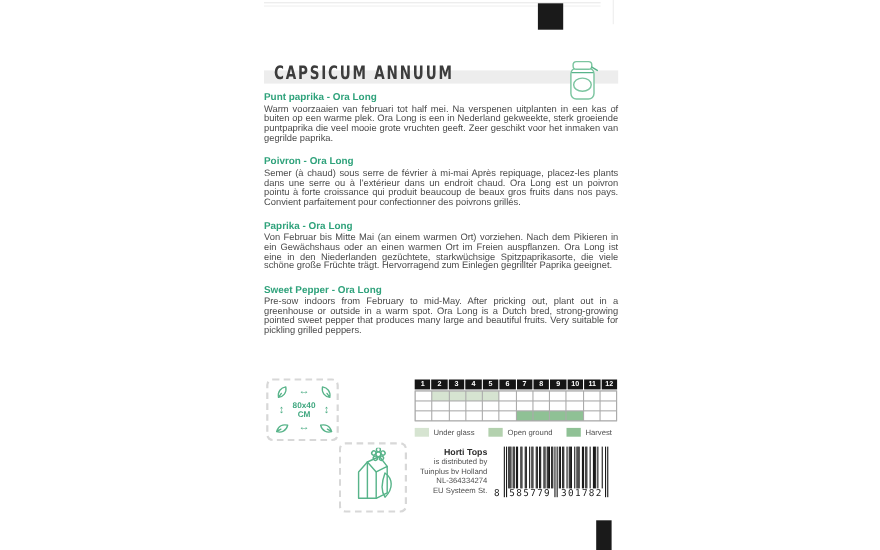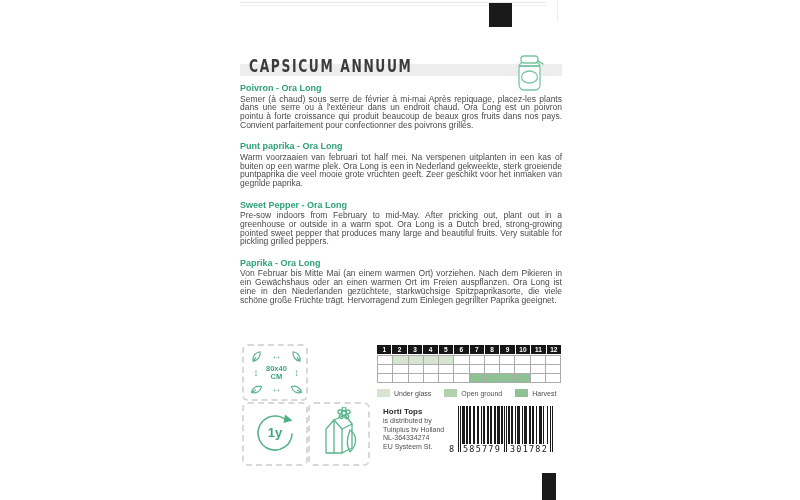--- a/index.html
+++ b/index.html
@@ -59,21 +59,21 @@
     height:9px;line-height:9.5px;}
   .cal-grid{display:grid;grid-template-columns:repeat(12,1fr);grid-auto-rows:8px;gap:1px;
     background:#ababab;border:1px solid #ababab;width:182px;}
   .cal-c{background:#fff;}
   .cal-legend{display:flex;gap:13px;margin-top:6px;align-items:center;}
   .lg-item{display:flex;align-items:center;gap:4px;}
   .lg-sw{display:inline-block;width:13px;height:8px;}
   .lg-tx{font-size:7px;color:#4f4f4f;}
 
   
-  .distributor{position:absolute;left:383px;top:407px;width:76px;}
+  .distributor{position:absolute;left:367px;top:407px;width:76px;text-align:right;}
   .dist-brand{font-size:8px;font-weight:bold;color:#2e2e2e;margin:0 0 1px 0;}
   .dist-line{font-size:7px;line-height:8.6px;color:#4f4f4f;}
 
   
   .barcode{position:absolute;left:458px;top:406px;width:95px;height:49px;}
   .bc-bars{position:absolute;left:0;top:0;display:flex;}
   .bc-m{flex:0 0 1px;width:1px;}
   .bc-digits{position:absolute;top:38px;font-family:"DejaVu Sans Mono",monospace;
     font-size:8.5px;color:#1a1a1a;letter-spacing:1px;}
   .bc-first{left:-9px;}
@@ -104,35 +104,35 @@
       <rect class="grn-lt" x="7" y="9" width="21" height="28" rx="5"></rect>
       <rect class="grn-lt" x="9" y="3" width="17" height="7" rx="3"></rect>
       <path class="grn" d="M26 8 L31 11"></path>
       <path class="grn" d="M8 13 L27 13"></path>
       <ellipse class="grn-lt" cx="17.5" cy="24" rx="8" ry="6"></ellipse>
     </svg>
   </span>
 
   <div class="sections">
     <div class="sec">
+      <h2>Punt paprika - Ora Long</h2>
+      <p>Warm voorzaaien van februari tot half mei. Na verspenen uitplanten in een kas of buiten op een warme plek. Ora Long is een in Nederland gekweekte, sterk groeiende puntpaprika die veel mooie grote vruchten geeft. Zeer geschikt voor het inmaken van gegrilde paprika.</p>
+    </div>
+    <div class="sec">
       <h2>Poivron - Ora Long</h2>
       <p>Semer (à chaud) sous serre de février à mi-mai Après repiquage, placez-les plants dans une serre ou à l'extérieur dans un endroit chaud. Ora Long est un poivron pointu à forte croissance qui produit beaucoup de beaux gros fruits dans nos pays. Convient parfaitement pour confectionner des poivrons grillés.</p>
     </div>
     <div class="sec">
-      <h2>Punt paprika - Ora Long</h2>
-      <p>Warm voorzaaien van februari tot half mei. Na verspenen uitplanten in een kas of buiten op een warme plek. Ora Long is een in Nederland gekweekte, sterk groeiende puntpaprika die veel mooie grote vruchten geeft. Zeer geschikt voor het inmaken van gegrilde paprika.</p>
+      <h2>Paprika - Ora Long</h2>
+      <p>Von Februar bis Mitte Mai (an einem warmen Ort) vorziehen. Nach dem Pikieren in ein Gewächshaus oder an einen warmen Ort im Freien auspflanzen. Ora Long ist eine in den Niederlanden gezüchtete, starkwüchsige Spitzpaprikasorte, die viele schöne große Früchte trägt. Hervorragend zum Einlegen gegrillter Paprika geeignet.</p>
     </div>
     <div class="sec">
       <h2>Sweet Pepper - Ora Long</h2>
       <p>Pre-sow indoors from February to mid-May. After pricking out, plant out in a greenhouse or outside in a warm spot. Ora Long is a Dutch bred, strong-growing pointed sweet pepper that produces many large and beautiful fruits. Very suitable for pickling grilled peppers.</p>
     </div>
-    <div class="sec">
-      <h2>Paprika - Ora Long</h2>
-      <p>Von Februar bis Mitte Mai (an einem warmen Ort) vorziehen. Nach dem Pikieren in ein Gewächshaus oder an einen warmen Ort im Freien auspflanzen. Ora Long ist eine in den Niederlanden gezüchtete, starkwüchsige Spitzpaprikasorte, die viele schöne große Früchte trägt. Hervorragend zum Einlegen gegrillter Paprika geeignet.</p>
-    </div>
   </div>
 
   <div class="stamp stamp-spacing">
     <span class="leaf tl">
       <svg width="11" height="11" viewBox="0 0 12 12">
           <path class="grn" d="M1.5 10.5 C1.5 4.5 5.5 1.5 10.5 1.5 C10.5 7.5 6.5 10.5 1.5 10.5 Z M1.5 10.5 L5 7"></path>
         </svg>
     </span>
     <span class="h-arrow">↔</span>
     <span class="leaf tr">
@@ -151,29 +151,20 @@
         </svg>
     </span>
     <span class="h-arrow">↔</span>
     <span class="leaf br">
       <svg width="11" height="11" viewBox="0 0 12 12">
           <path class="grn" d="M1.5 10.5 C1.5 4.5 5.5 1.5 10.5 1.5 C10.5 7.5 6.5 10.5 1.5 10.5 Z M1.5 10.5 L5 7"></path>
         </svg>
     </span>
   </div>
 
-  <div class="stamp stamp-year">
-    <span class="year-wrap">
-      <svg width="44" height="44" viewBox="0 0 44 44">
-        <path class="grn" d="M33.5 8.5 A 17 17 0 1 0 39 22" style="stroke-width:1.6"></path>
-        <path class="grn-f" d="M32 2.5 L39.5 8.5 L30.5 11 Z"></path>
-      </svg>
-      <span class="year-label">1y</span>
-    </span>
-  </div>
 
   <div class="stamp stamp-greenhouse">
     <span>
       <svg width="44" height="50" viewBox="0 0 44 50">
         <path class="grn" d="M9 22 L17 13 L25 22 L25 46 L9 46 Z"></path>
         <path class="grn" d="M25 22 L35 17 L35 41 L25 46"></path>
         <path class="grn" d="M17 13 L28 8 L35 17"></path>
         <path class="grn" d="M17 13 L17 46"></path>
         <path class="grn" d="M33 45 C41 37 40 28 33 23 C30 31 29 39 33 45 Z"></path>
         <g class="grn">

